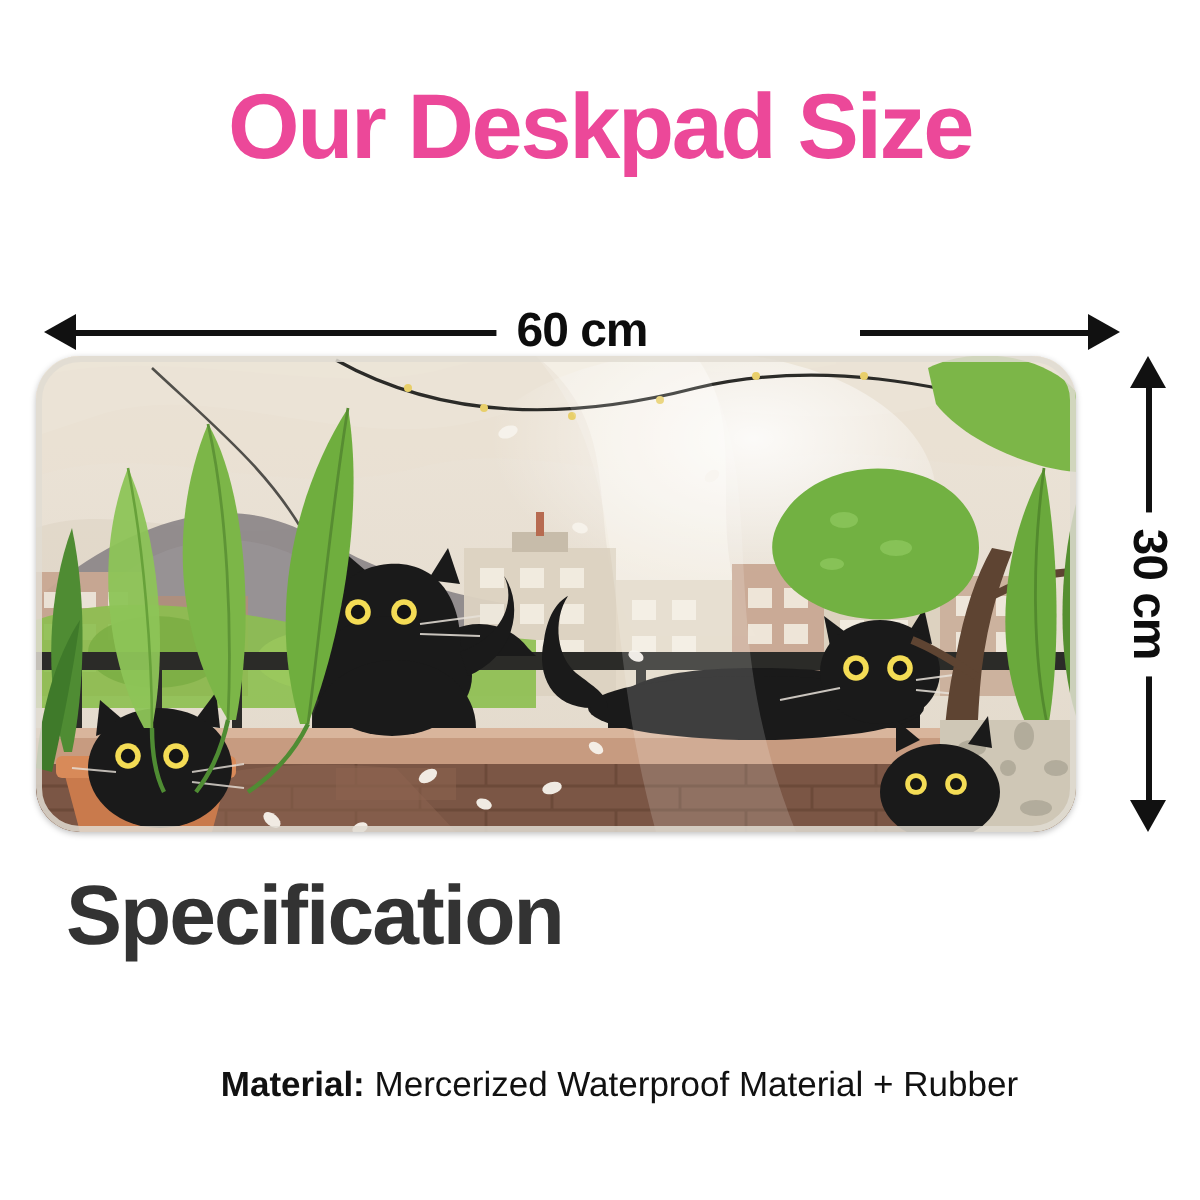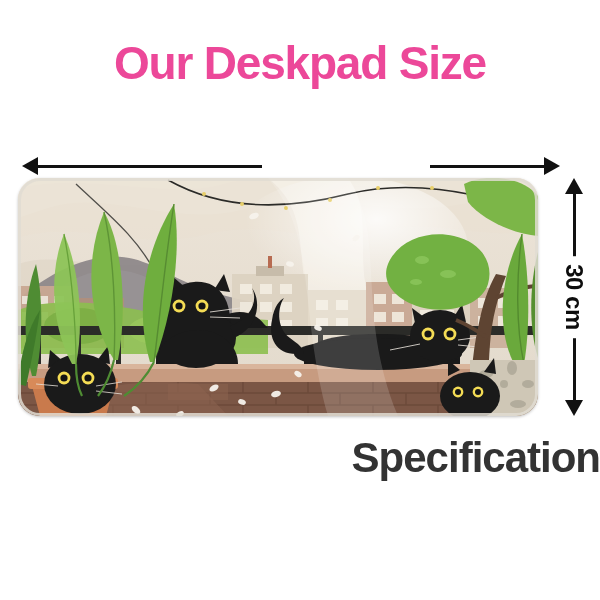--- a/index.html
+++ b/index.html
@@ -78,23 +78,24 @@
   #deskpad svg { display:block; width:520px; height:238px; }
   #deskpad-edge {
     position:absolute; inset:0; border-radius:22px;
     border:3px solid rgba(225,220,210,0.85);
     pointer-events:none;
   }
 
   
   #spec-title {
     position:absolute; top:434px; left:0; width:600px;
-    text-align:right;
+    text-align:left;
     font-size:42px; font-weight:bold; color:#333333;
     letter-spacing:-1px;
+    padding-left:33px;
   }
   #spec-list {
     position:absolute; top:506px; left:0; width:600px;
     text-align:center;
   }
   .spec-row {
     font-size:17.5px; color:#111; line-height:24px;
     white-space:pre;
   }
   .spec-key { font-weight:bold; }
@@ -103,20 +104,21 @@
 </head>
 <body>
 
 <div id="page-title">Our Deskpad Size</div>
 
 <div id="width-dimension">
   <span class="arrow-head left"></span>
   <span class="dim-line left"></span>
   <span class="dim-line right"></span>
   <span class="arrow-head right"></span>
+  <span id="width-label">60 cm</span>
 </div>
 
 <div id="height-dimension">
   <span class="arrow-head-v up"></span>
   <span class="dim-line-v top"></span>
   <span class="dim-line-v bottom"></span>
   <span class="arrow-head-v down"></span>
   <span id="height-label">30 cm</span>
 </div>
 
@@ -388,16 +390,19 @@
 
       <path d="M250,0 C300,60 280,130 310,238 L380,238 C336,130 370,60 330,0 Z" fill="#ffffff" opacity="0.16"></path>
     </g>
   </svg>
   <div id="deskpad-edge"></div>
 </div>
 
 <div id="spec-title">Specification</div>
 <div id="spec-list">
   <div class="spec-row">
+    <span class="spec-key">Material:</span><span class="spec-val"> Mercerized Waterproof Material + Rubber</span>
+  </div>
+  <div class="spec-row">
     
   </div>
 
 </div>
 
 </body></html>

